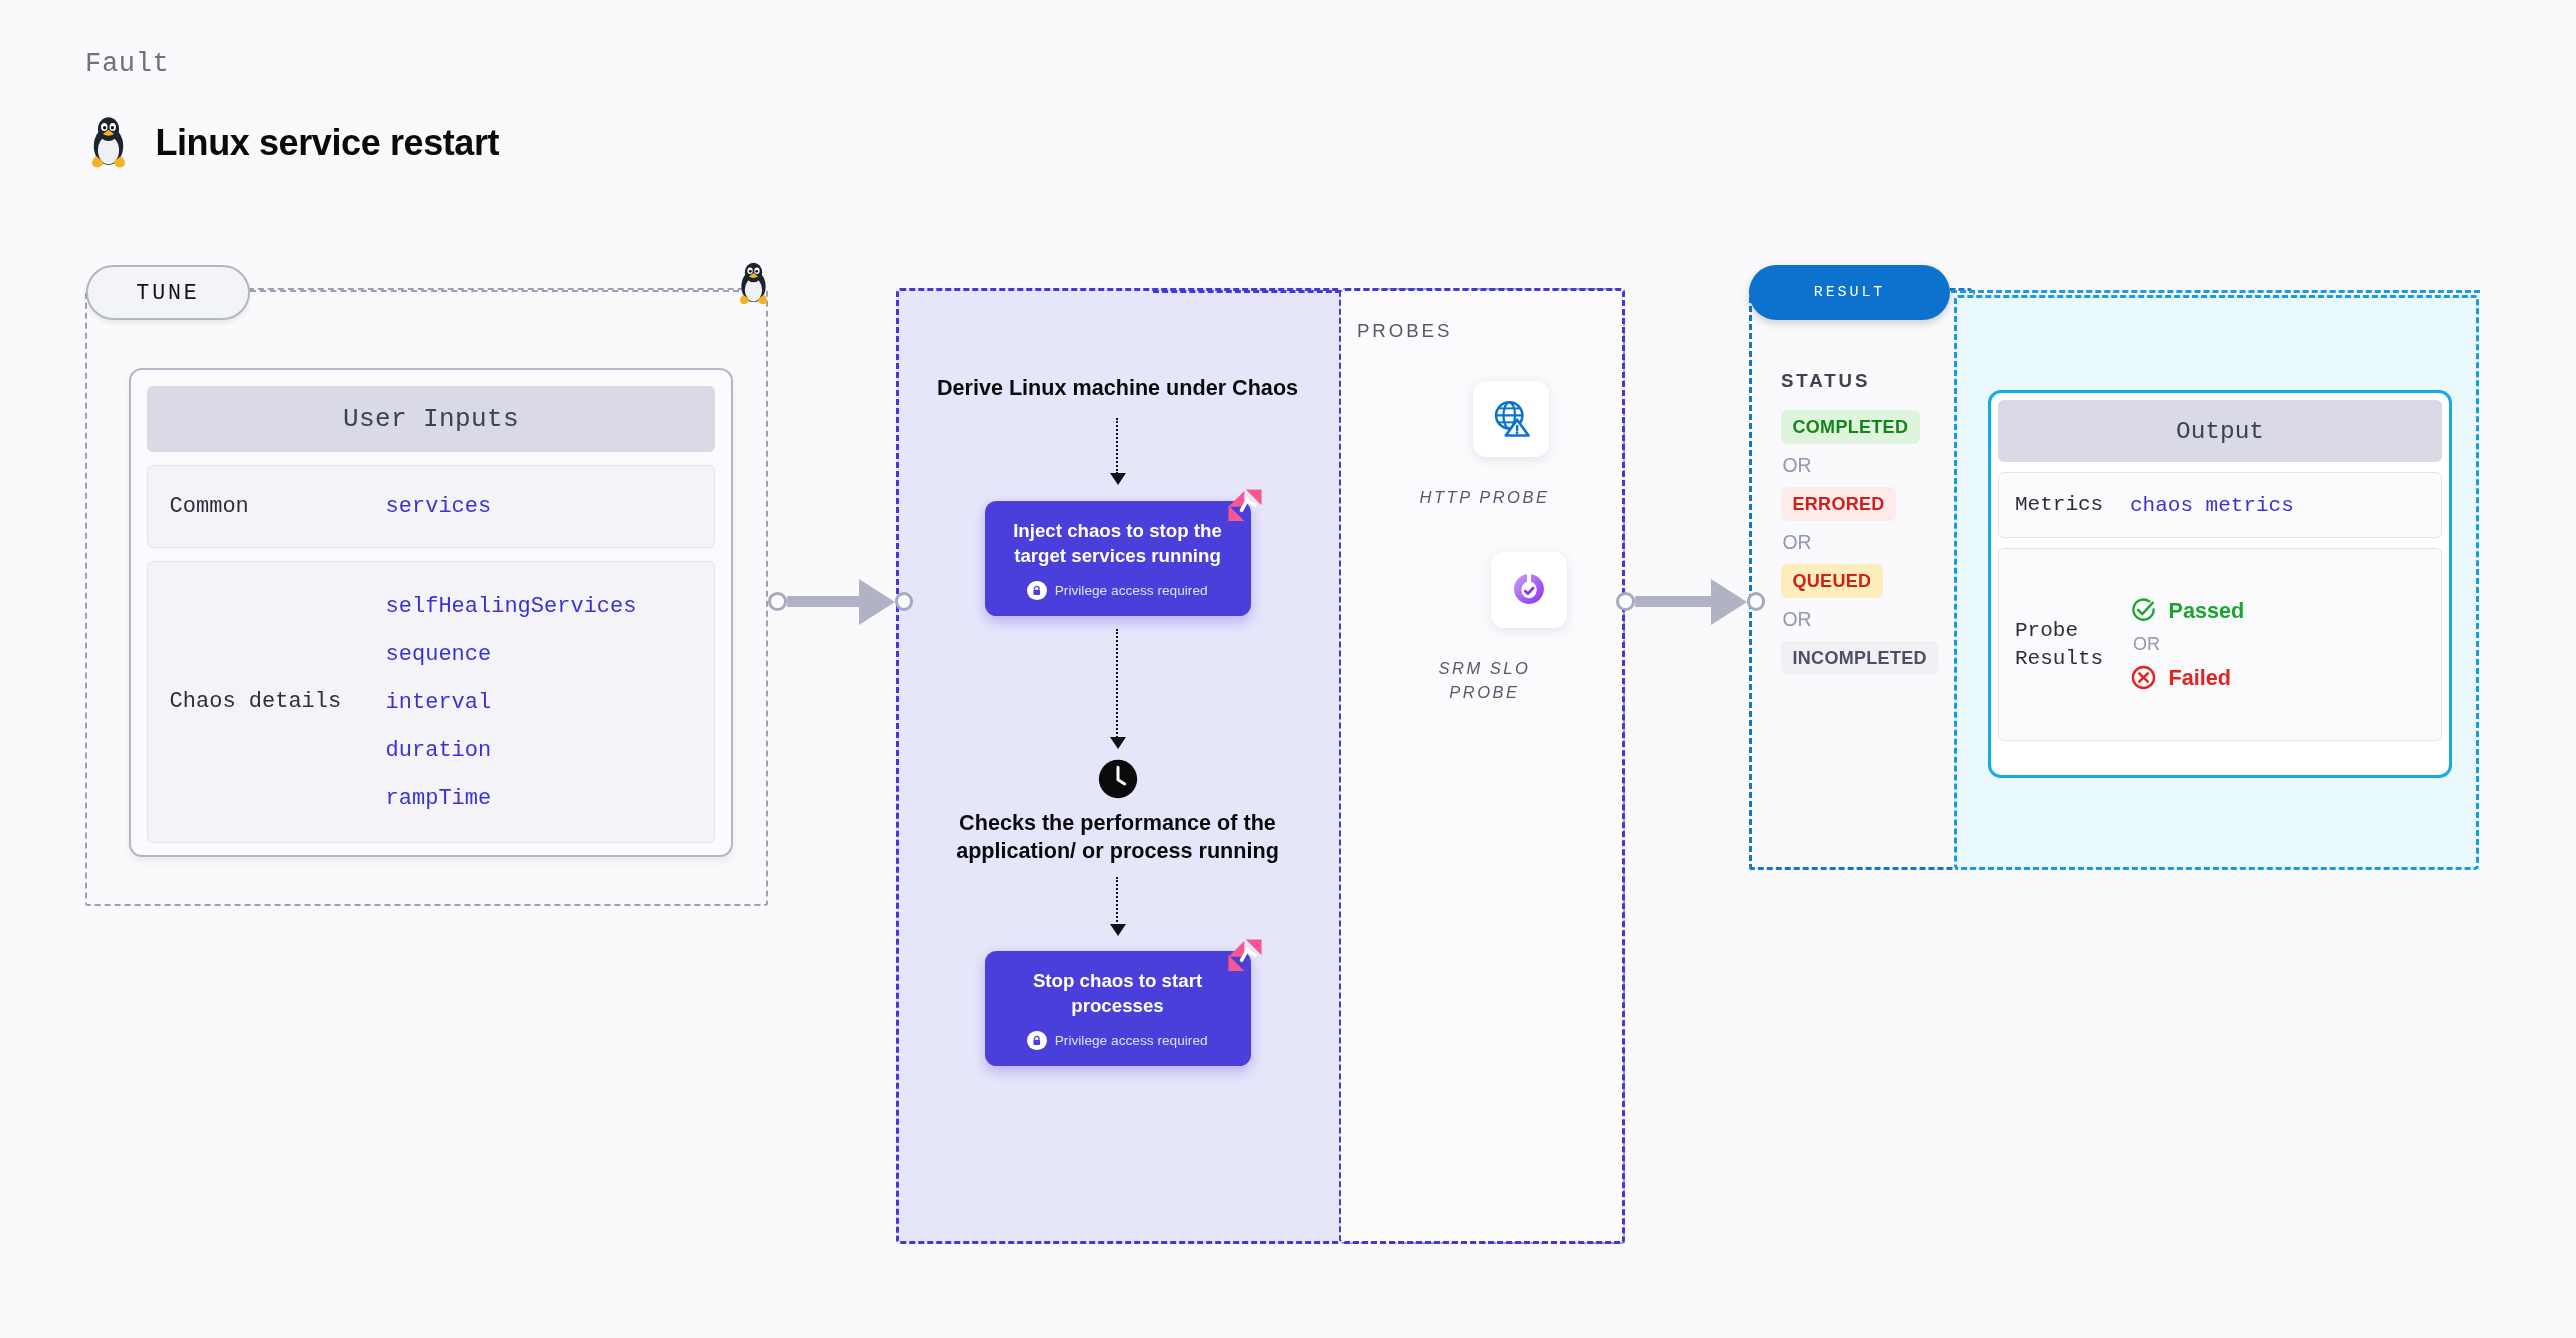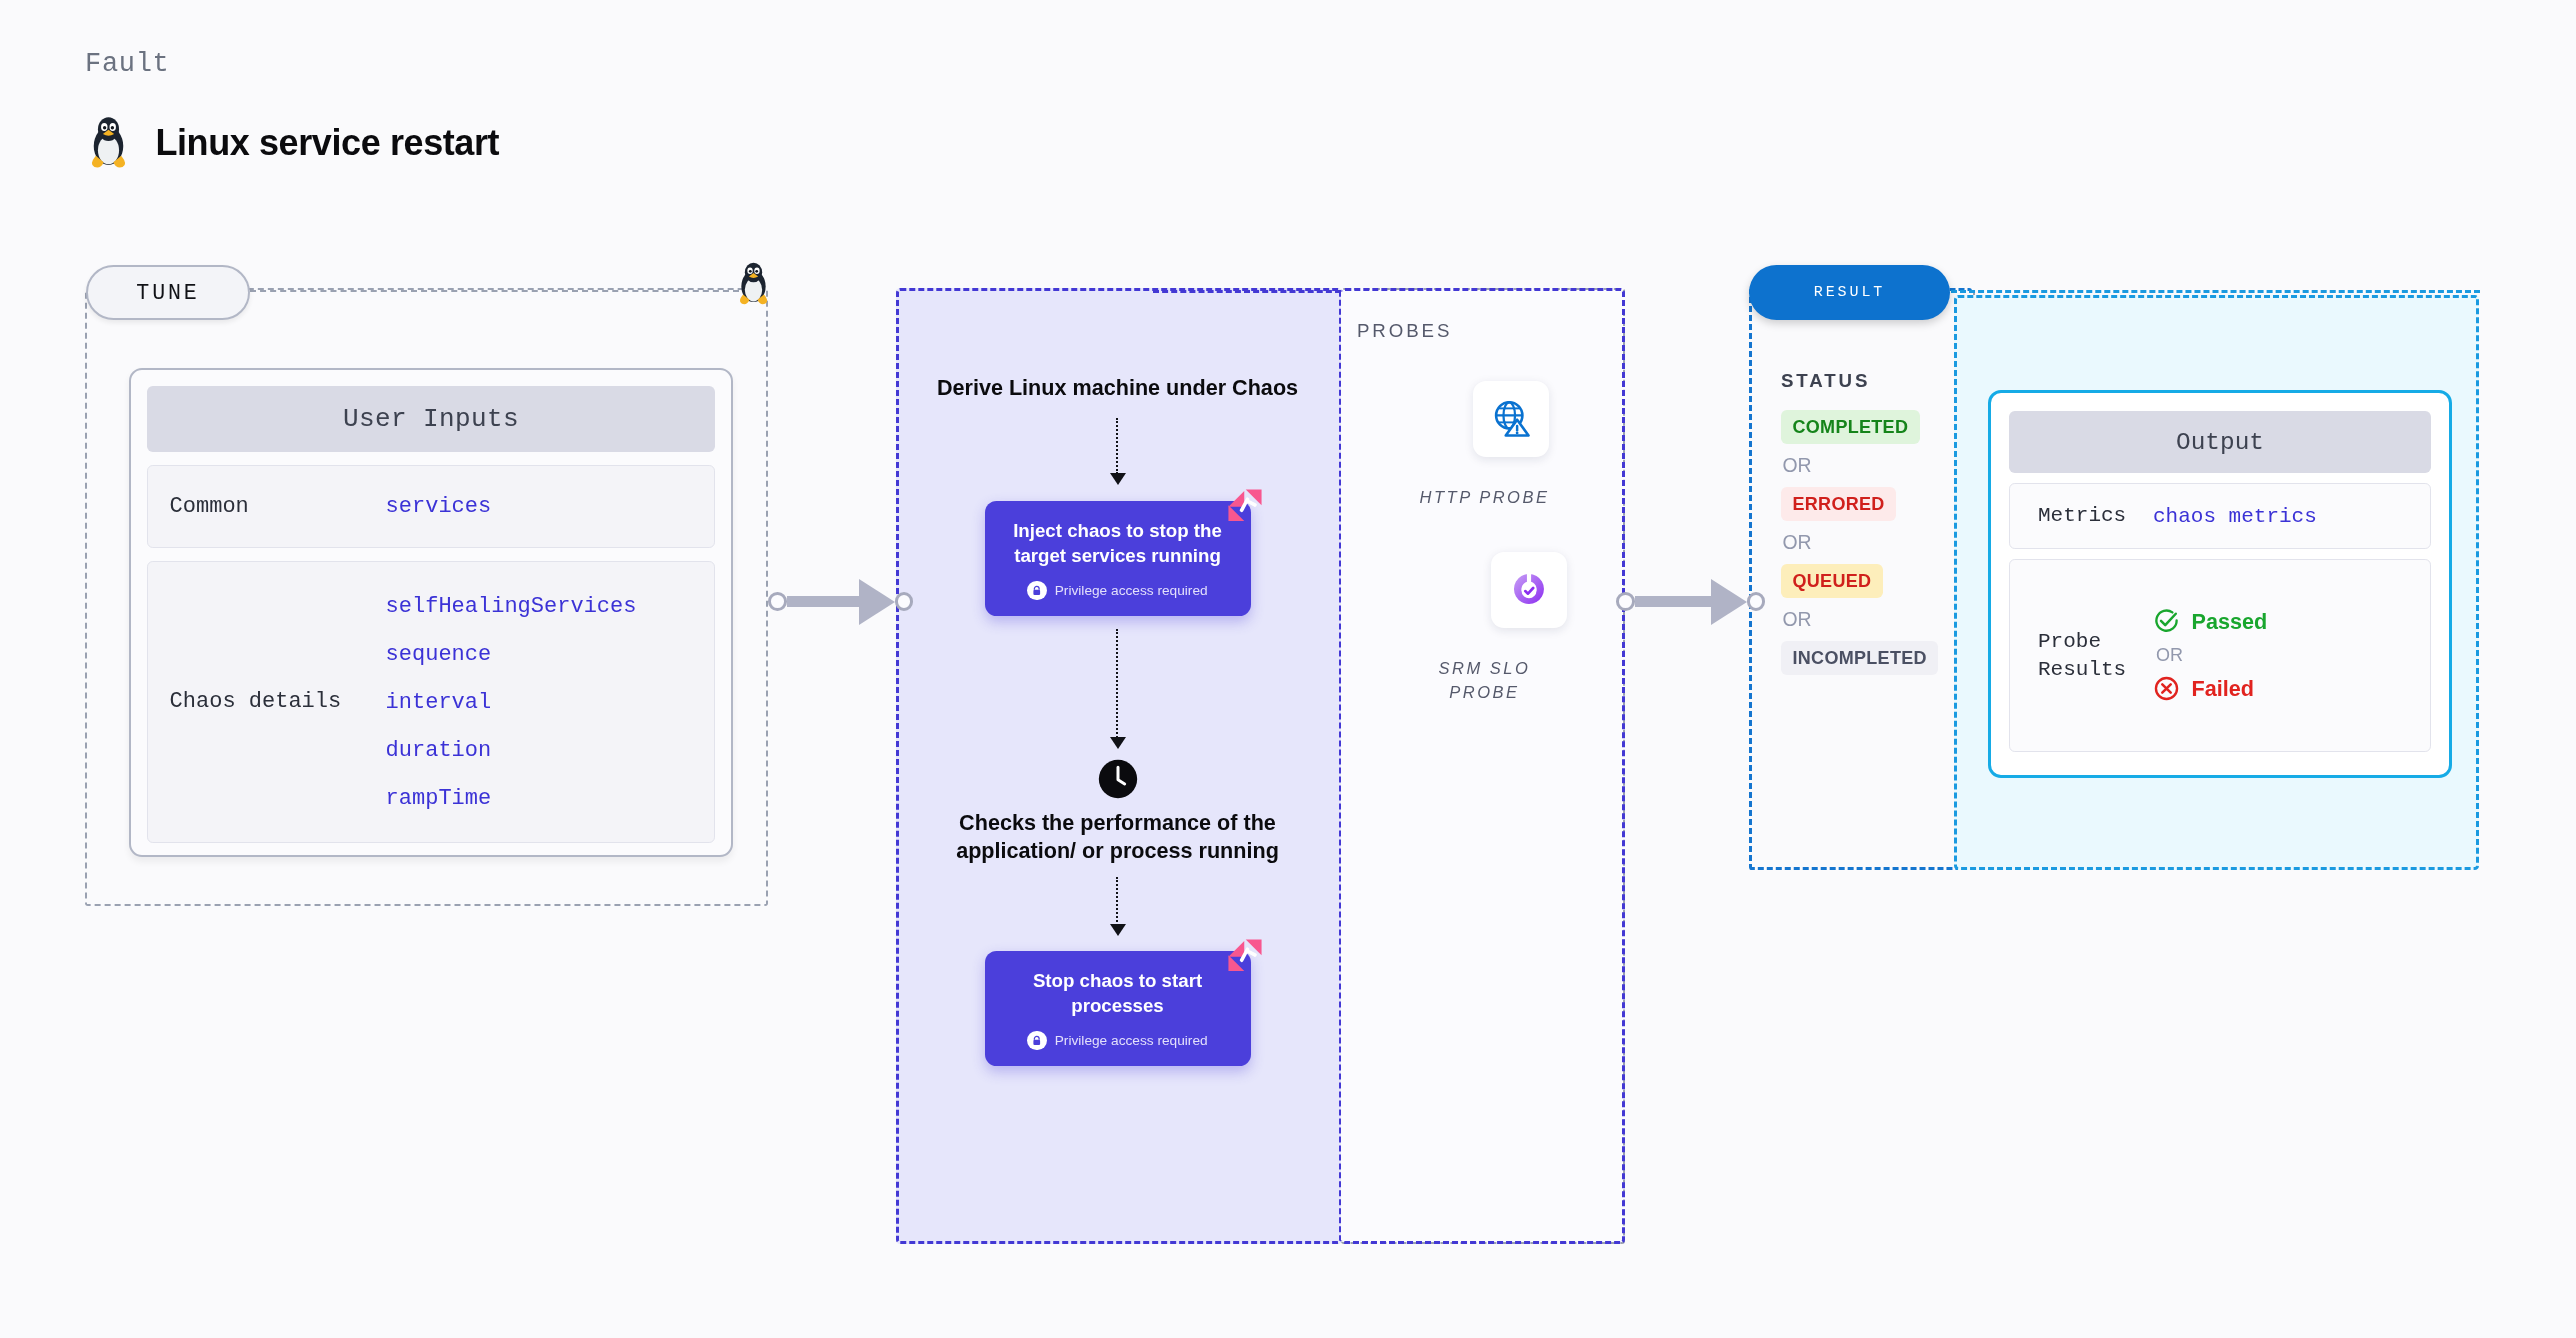--- a/index.html
+++ b/index.html
@@ -210,36 +210,36 @@
   }
   .status-chip {
     border-radius: 5.8px; padding: 6.5px 11.5px; font-size: 18px; font-weight: bold;
     letter-spacing: 0.3px; white-space: nowrap;
   }
   .status-or { font-size: 19.4px; color: #9298ad; margin: 10px 0 10px 1.4px; }
 
   
   .out-card {
     position: absolute; left: 1988px; top: 390px; width: 464px; height: 388px;
-    background: #ffffff; border: 3.6px solid #16abe6; border-radius: 13px; padding: 18px;
+    background: #ffffff; border: 3.6px solid #16abe6; border-radius: 13px; padding: 7px;
   }
   .out-head {
     height: 62px; background: #d9dae5; border-radius: 5.8px;
     display: flex; align-items: center; justify-content: center;
     font-family: "Liberation Mono", monospace; font-size: 24.4px; color: #3d4250;
   }
   .out-box {
     margin-top: 10px; background: #fbfbfd; border: 1.4px solid #e2e3ec; border-radius: 5.8px;
     display: flex; align-items: center; padding: 14.4px 16px;
   }
   .out-box.metrics { height: 66px; }
   .out-box.probes { height: 193px; }
   .out-key {
     font-family: "Liberation Mono", monospace; font-size: 21px; color: #2b2f3a;
-    width: 115px; flex: none; line-height: 1.3; margin-left: 12px;
+    width: 115px; flex: none; line-height: 1.3;
   }
   .out-val {
     font-family: "Liberation Mono", monospace; font-size: 21px; color: #3b32d6;
   }
   .verdicts { display: flex; flex-direction: column; gap: 8.6px; }
   .verdict { display: flex; align-items: center; gap: 11.5px; }
   .verdict .vtext { font-size: 21.6px; font-weight: bold; }
   .verdict.passed .vtext { color: #19a62e; }
   .verdict.failed .vtext { color: #e1231f; }
   .verdict-or { font-size: 18px; color: #9298ad; margin-left: 2.9px; }

